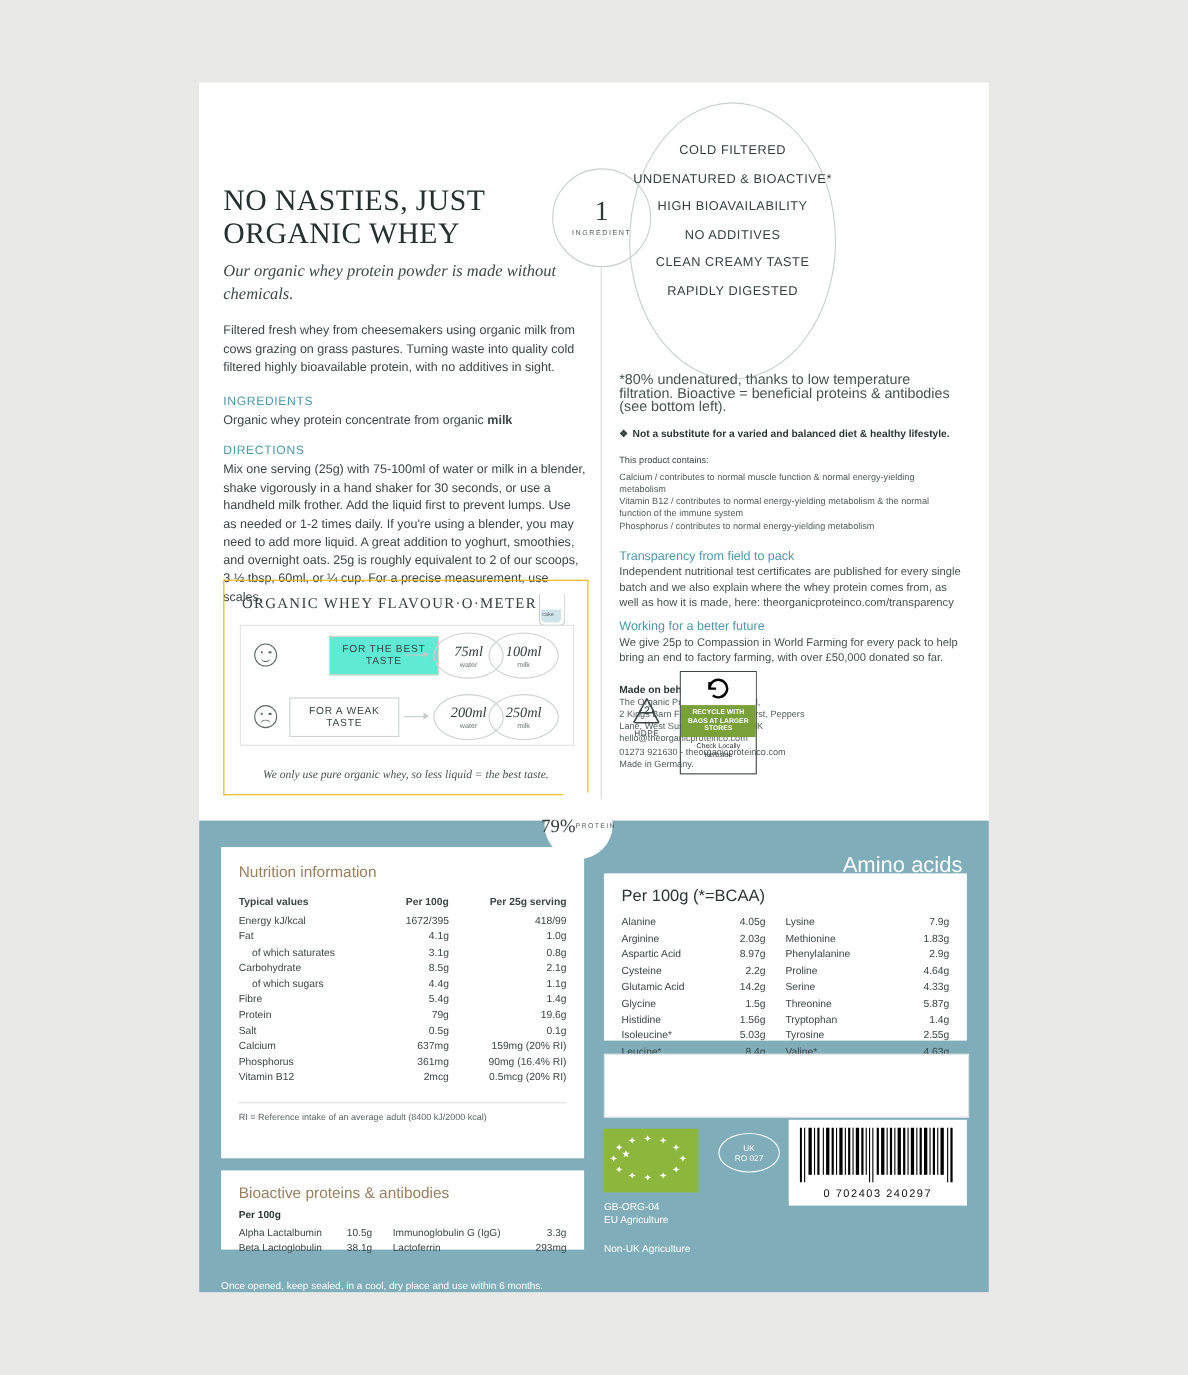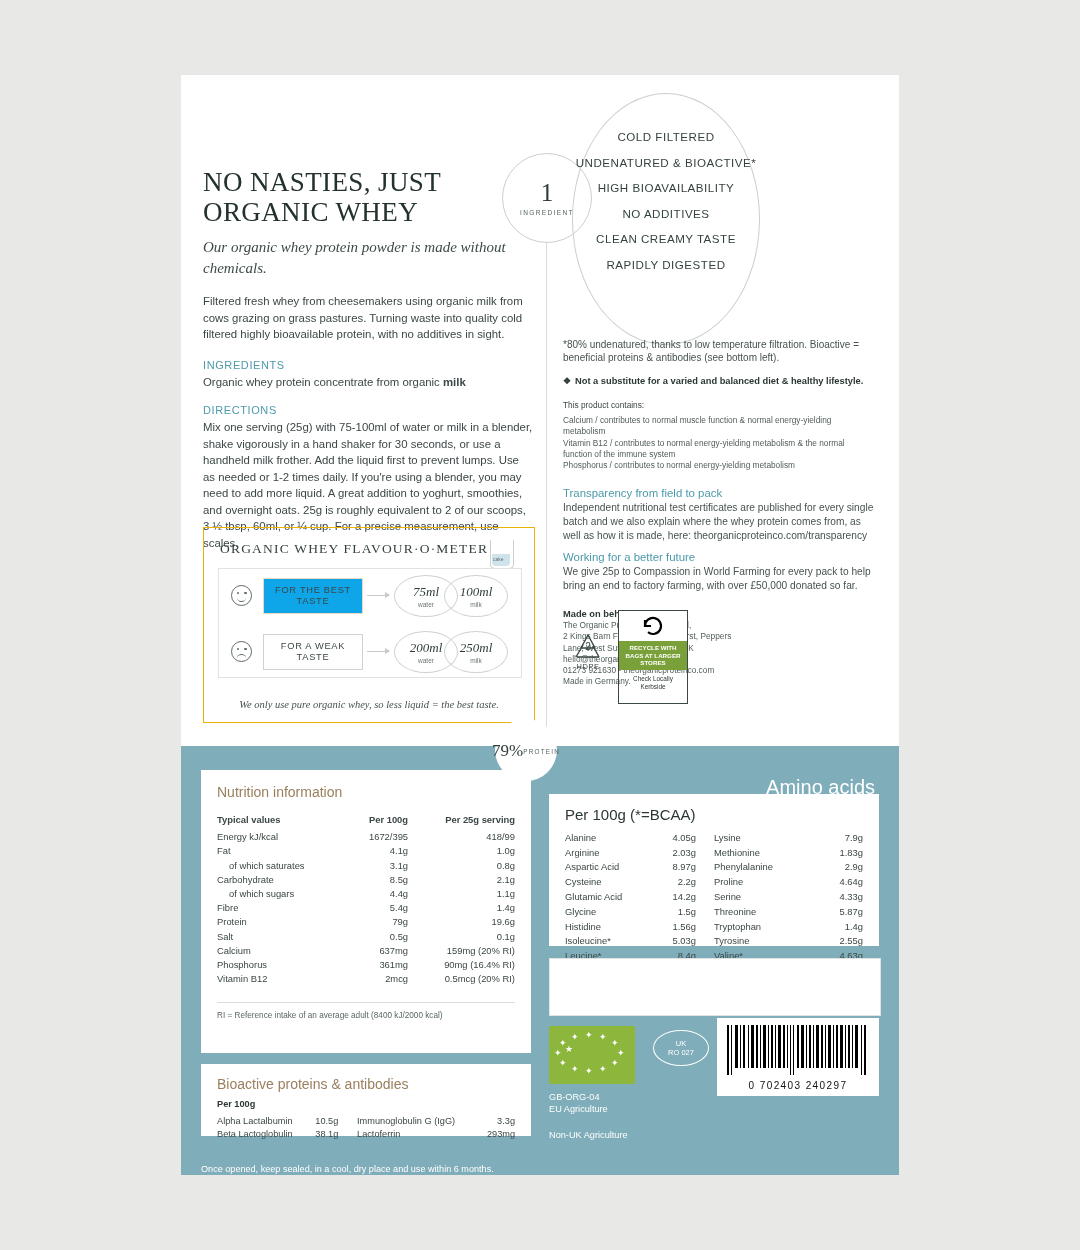--- a/index.html
+++ b/index.html
@@ -61,21 +61,21 @@
   .face{position:absolute;width:19px;height:19px;border-radius:50%;border:1.2px solid #5e6b68;}
   .face::before,.face::after{content:"";position:absolute;width:2.4px;height:2.4px;border-radius:50%;background:#5e6b68;top:5.5px;}
   .face::before{left:4.5px;} .face::after{right:4.5px;}
   .smile{position:absolute;left:4.5px;top:9.5px;width:9px;height:5px;border-bottom:1.2px solid #5e6b68;border-radius:0 0 9px 9px;}
   .frown{position:absolute;left:4.5px;top:12px;width:9px;height:5px;border-top:1.2px solid #5e6b68;border-radius:9px 9px 0 0;}
   .taste-pill{
     position:absolute;width:98px;height:34px;border:1px solid #cdd2d0;
     display:flex;align-items:center;justify-content:center;text-align:center;
     font-size:9.3px;line-height:11px;letter-spacing:.7px;color:#3b4746;
   }
-  .taste-pill.best{background:#0ea5e9;border-color:#e6d8c2;}
+  .taste-pill.best{background:#5eead4;border-color:#e6d8c2;margin-left:36px;}
   .arrow{position:absolute;height:1px;background:#c4cac8;}
   .arrow::after{content:"";position:absolute;right:-1px;top:-3px;border-left:5px solid #c4cac8;border-top:3.5px solid transparent;border-bottom:3.5px solid transparent;}
   .oval{
     position:absolute;width:62px;height:40px;border:1px solid #cdd2d0;border-radius:50%;
     display:flex;flex-direction:column;align-items:center;justify-content:center;
   }
   .oval .amt{font-family:"Liberation Serif",serif;font-style:italic;font-size:13px;color:#2f3d3b;line-height:1;}
   .oval .unit{font-size:6.5px;color:#6a7674;margin-top:3px;}
   .glass{position:absolute;right:14px;top:8px;width:36px;height:34px;}
   .glass .g-body{position:absolute;left:6px;top:4px;width:22px;height:28px;border:1px solid #c8cfcd;border-top:none;border-radius:0 0 5px 5px;}
@@ -85,21 +85,21 @@
   .right-col{position:absolute;left:382px;top:0;width:320px;}
   .claims{
     position:absolute;left:9px;top:18px;width:186px;height:250px;
     border:1px solid #c9cfcd;border-radius:50%/50%;
   }
   .claims ul{list-style:none;margin:0;padding:0;position:absolute;left:0;right:0;top:36px;}
   .claims li{
     text-align:center;font-size:11.6px;letter-spacing:.5px;color:#33413f;
     line-height:14.5px;margin-bottom:11px;
   }
-  .foot-note{font-size:10px;line-height:12.5px;color:#46534f;}
+  .foot-note{font-size:13px;line-height:12.5px;color:#46534f;}
   .sparkle{display:inline-block;width:12px;color:#2f3d3b;font-size:9px;}
   .bold-note{font-size:9.3px;color:#2b3735;font-weight:bold;}
   .micro{font-size:8.3px;line-height:11.2px;color:#505d5b;}
   .link-head{color:#4d9aab;font-size:11.4px;margin:0 0 2px 0;}
   .made-head{font-size:9.3px;font-weight:bold;color:#2b3735;margin-bottom:1px;}
   
   .hdpe{position:absolute;left:385px;top:558px;width:44px;text-align:center;}
   .hdpe .tri{position:relative;width:30px;height:27px;margin:0 auto;}
   .hdpe .tri svg{position:absolute;left:0;top:0;}
   .hdpe .num{position:absolute;left:0;right:0;top:8px;font-size:10px;color:#3b4746;}

